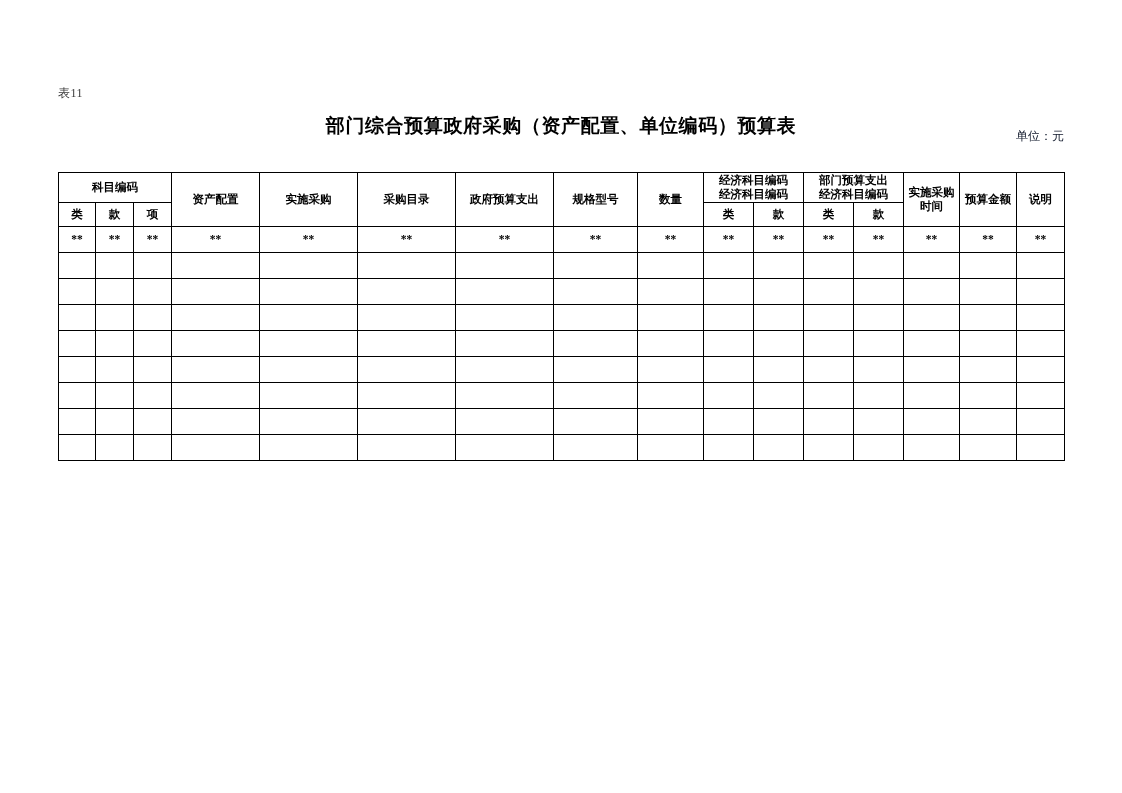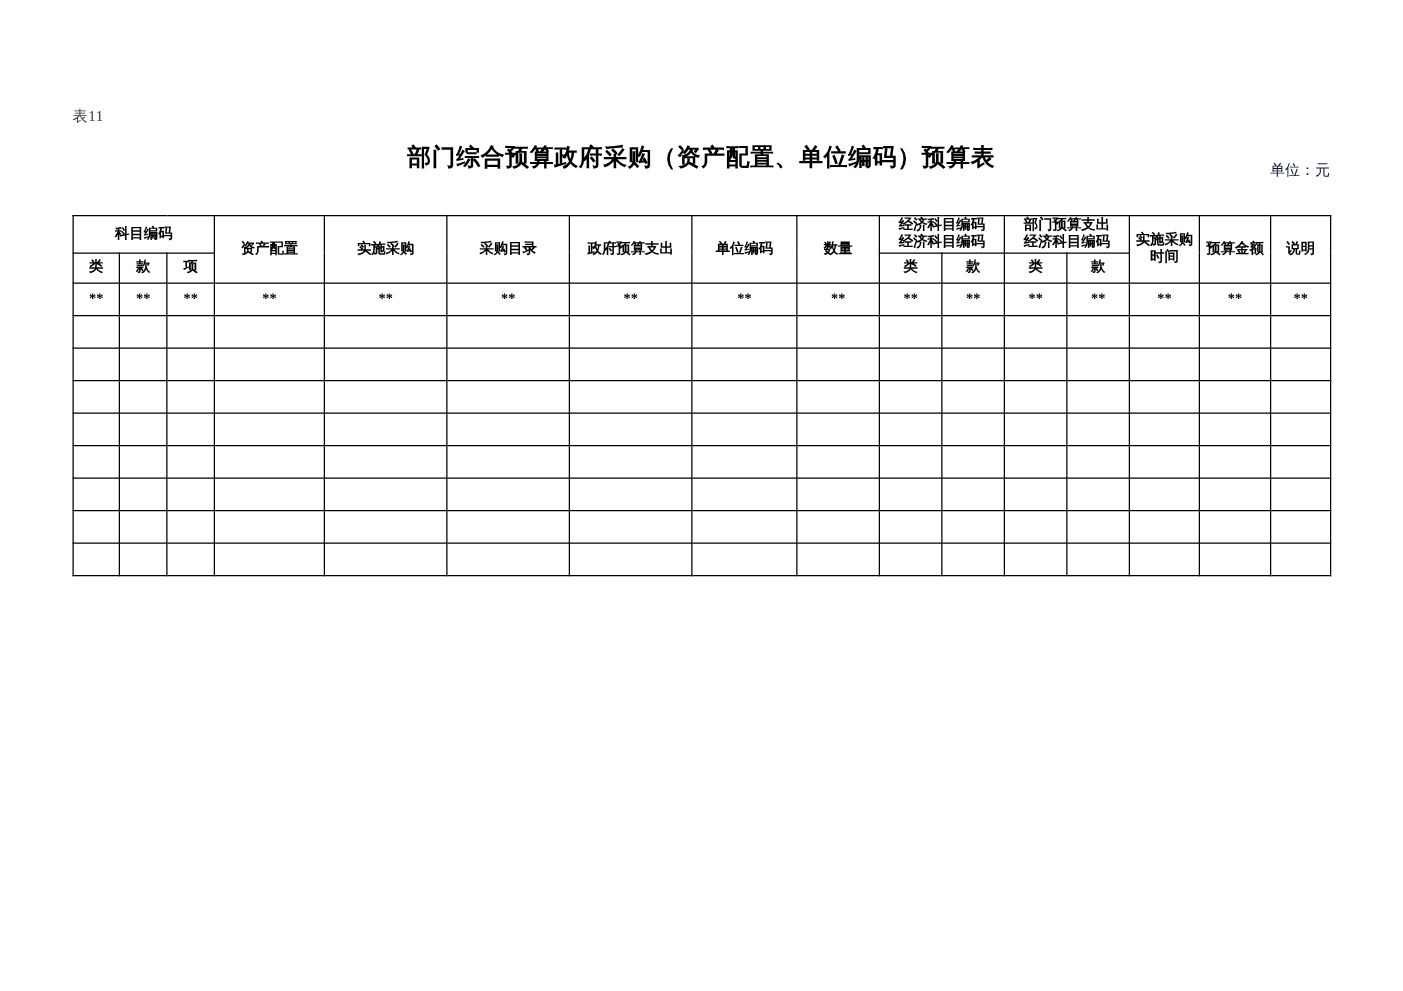--- a/index.html
+++ b/index.html
@@ -118,21 +118,21 @@
       <col style="width:57px">
       <col style="width:48px">
     </colgroup>
     <thead>
       <tr>
         <th colspan="3" class="hdr-sub">科目编码</th>
         <th rowspan="2" class="hdr-tall">资产配置</th>
         <th rowspan="2" class="hdr-tall">实施采购</th>
         <th rowspan="2" class="hdr-tall">采购目录</th>
         <th rowspan="2" class="hdr-tall">政府预算支出</th>
-        <th rowspan="2" class="hdr-tall">单位编码</th>
+        <th rowspan="2" class="hdr-tall">规格型号</th>
         <th rowspan="2" class="hdr-tall">数量</th>
         <th colspan="2" class="hdr-sub hdr-two-line">
           <div>经济科目编码</div>
           <div>经济科目编码</div>
         </th>
         <th colspan="2" class="hdr-sub hdr-two-line">
           <div>部门预算支出</div>
           <div>经济科目编码</div>
         </th>
         <th rowspan="2" class="hdr-tall hdr-two-line">

